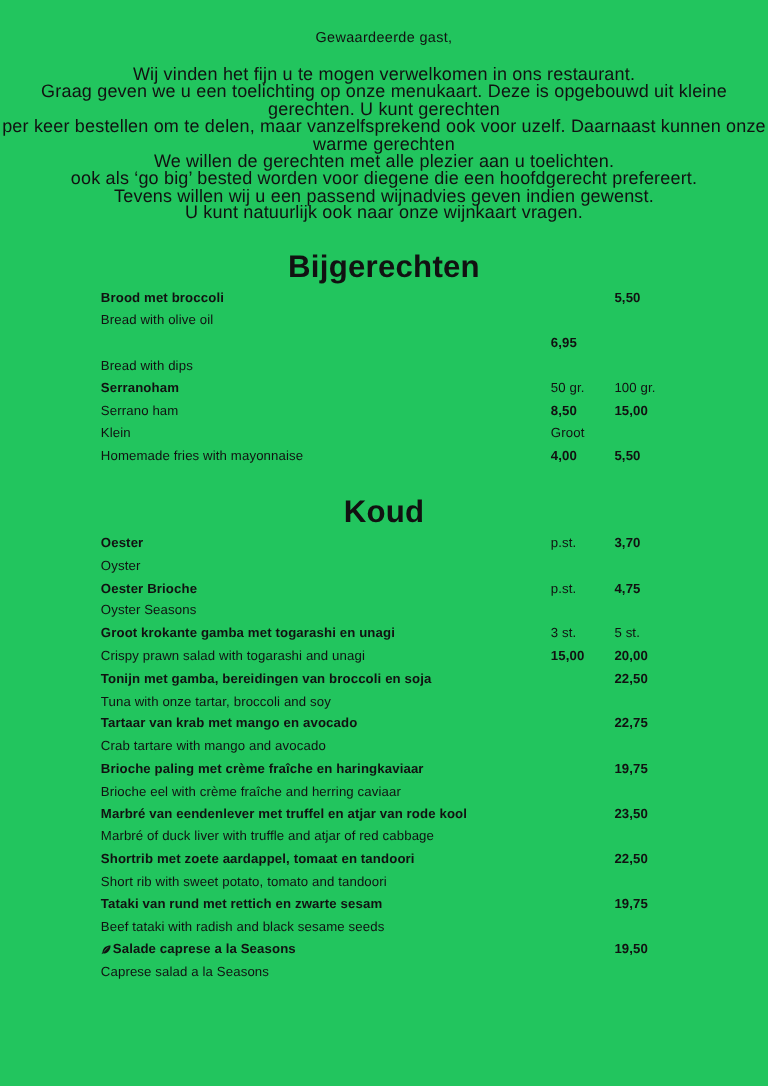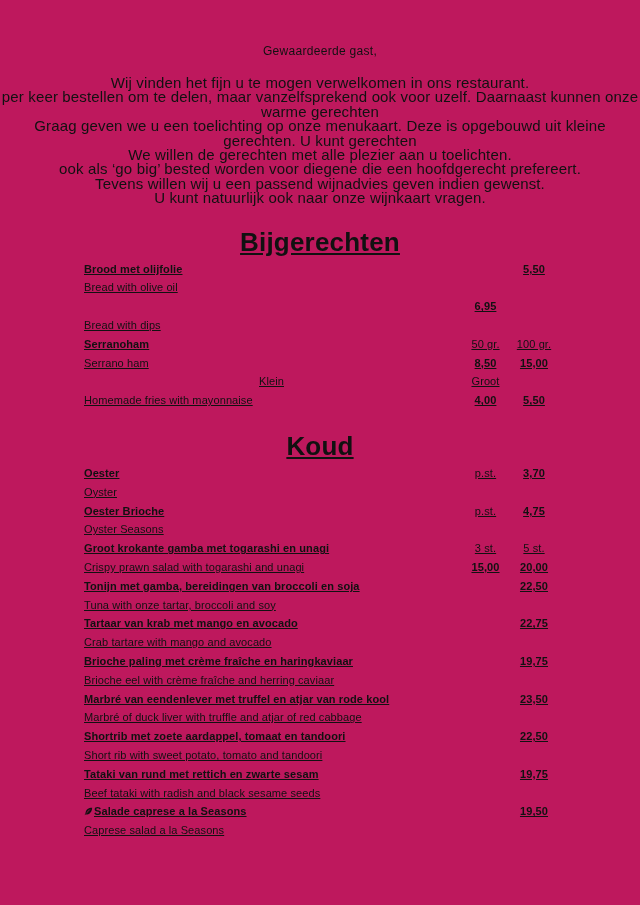--- a/index.html
+++ b/index.html
@@ -5,44 +5,43 @@
   html, body {
     margin: 0;
     padding: 0;
     background: #ffffff;
   }
   .page {
     position: relative;
     width: 640px;
     height: 905px;
     margin: 0 auto;
-    background: #be185d;
+    background: #22c55e;
     color: #111111;
     font-family: "Liberation Sans", "DejaVu Sans", sans-serif;
     overflow: hidden;
     box-sizing: border-box;
-    padding-top: 44px;
+    padding-top: 24px;
   }
   .greeting {
     text-align: center;
     font-size: 12px;
     line-height: 15px;
     margin-bottom: 17px;
     letter-spacing: 0.3px;
   }
   .intro {
     text-align: center;
     font-size: 15px;
     line-height: 14.4px;
     letter-spacing: 0.15px;
   }
   .menu {
     width: 472px;
     margin: 0 auto 0 84px;
-    text-decoration: underline;
   }
   .section-title {
     font-size: 26px;
     font-weight: 700;
     text-align: center;
     margin: 21px 0 3px 0;
     line-height: 30px;
     letter-spacing: 0.2px;
   }
   .row {
@@ -57,21 +56,21 @@
     white-space: nowrap;
     display: flex;
     align-items: center;
   }
   .item-desc {
     font-weight: 400;
     white-space: nowrap;
   }
   .cell {
     font-weight: 400;
-    text-align: center;
+    text-align: left;
     white-space: nowrap;
   }
   .cell.bold {
     font-weight: 700;
   }
   .leaf {
     display: inline-block;
     width: 9px;
     height: 9px;
     margin-right: 1px;
@@ -80,35 +79,35 @@
   .leaf svg { display: block; }
 </style>
 </head>
 <body>
 
 <div class="page">
   <div class="greeting">Gewaardeerde gast,</div>
 
   <div class="intro">
     <div>Wij vinden het fijn u te mogen verwelkomen in ons restaurant.</div>
+    <div>Graag geven we u een toelichting op onze menukaart. Deze is opgebouwd uit kleine gerechten. U kunt gerechten</div>
     <div>per keer bestellen om te delen, maar vanzelfsprekend ook voor uzelf. Daarnaast kunnen onze warme gerechten</div>
-    <div>Graag geven we u een toelichting op onze menukaart. Deze is opgebouwd uit kleine gerechten. U kunt gerechten</div>
     <div>We willen de gerechten met alle plezier aan u toelichten.</div>
     <div>ook als ‘go big’ bested worden voor diegene die een hoofdgerecht prefereert.</div>
     <div>Tevens willen wij u een passend wijnadvies geven indien gewenst.</div>
     <div>U kunt natuurlijk ook naar onze wijnkaart vragen.</div>
   </div>
 
   <main class="menu">
       <section class="menu-section">
         <h2 class="section-title">Bijgerechten</h2>
         <div class="menu-item">
           <div class="row">
             <span class="item-name">
-              <span>Brood met olijfolie</span>
+              <span>Brood met broccoli</span>
             </span>
             <span class="cell"></span>
             <span class="cell bold">5,50</span>
           </div>
           <div class="row">
             <span class="item-desc">Bread with olive oil</span>
             <span class="cell"></span>
             <span class="cell"></span>
           </div>
         </div>

